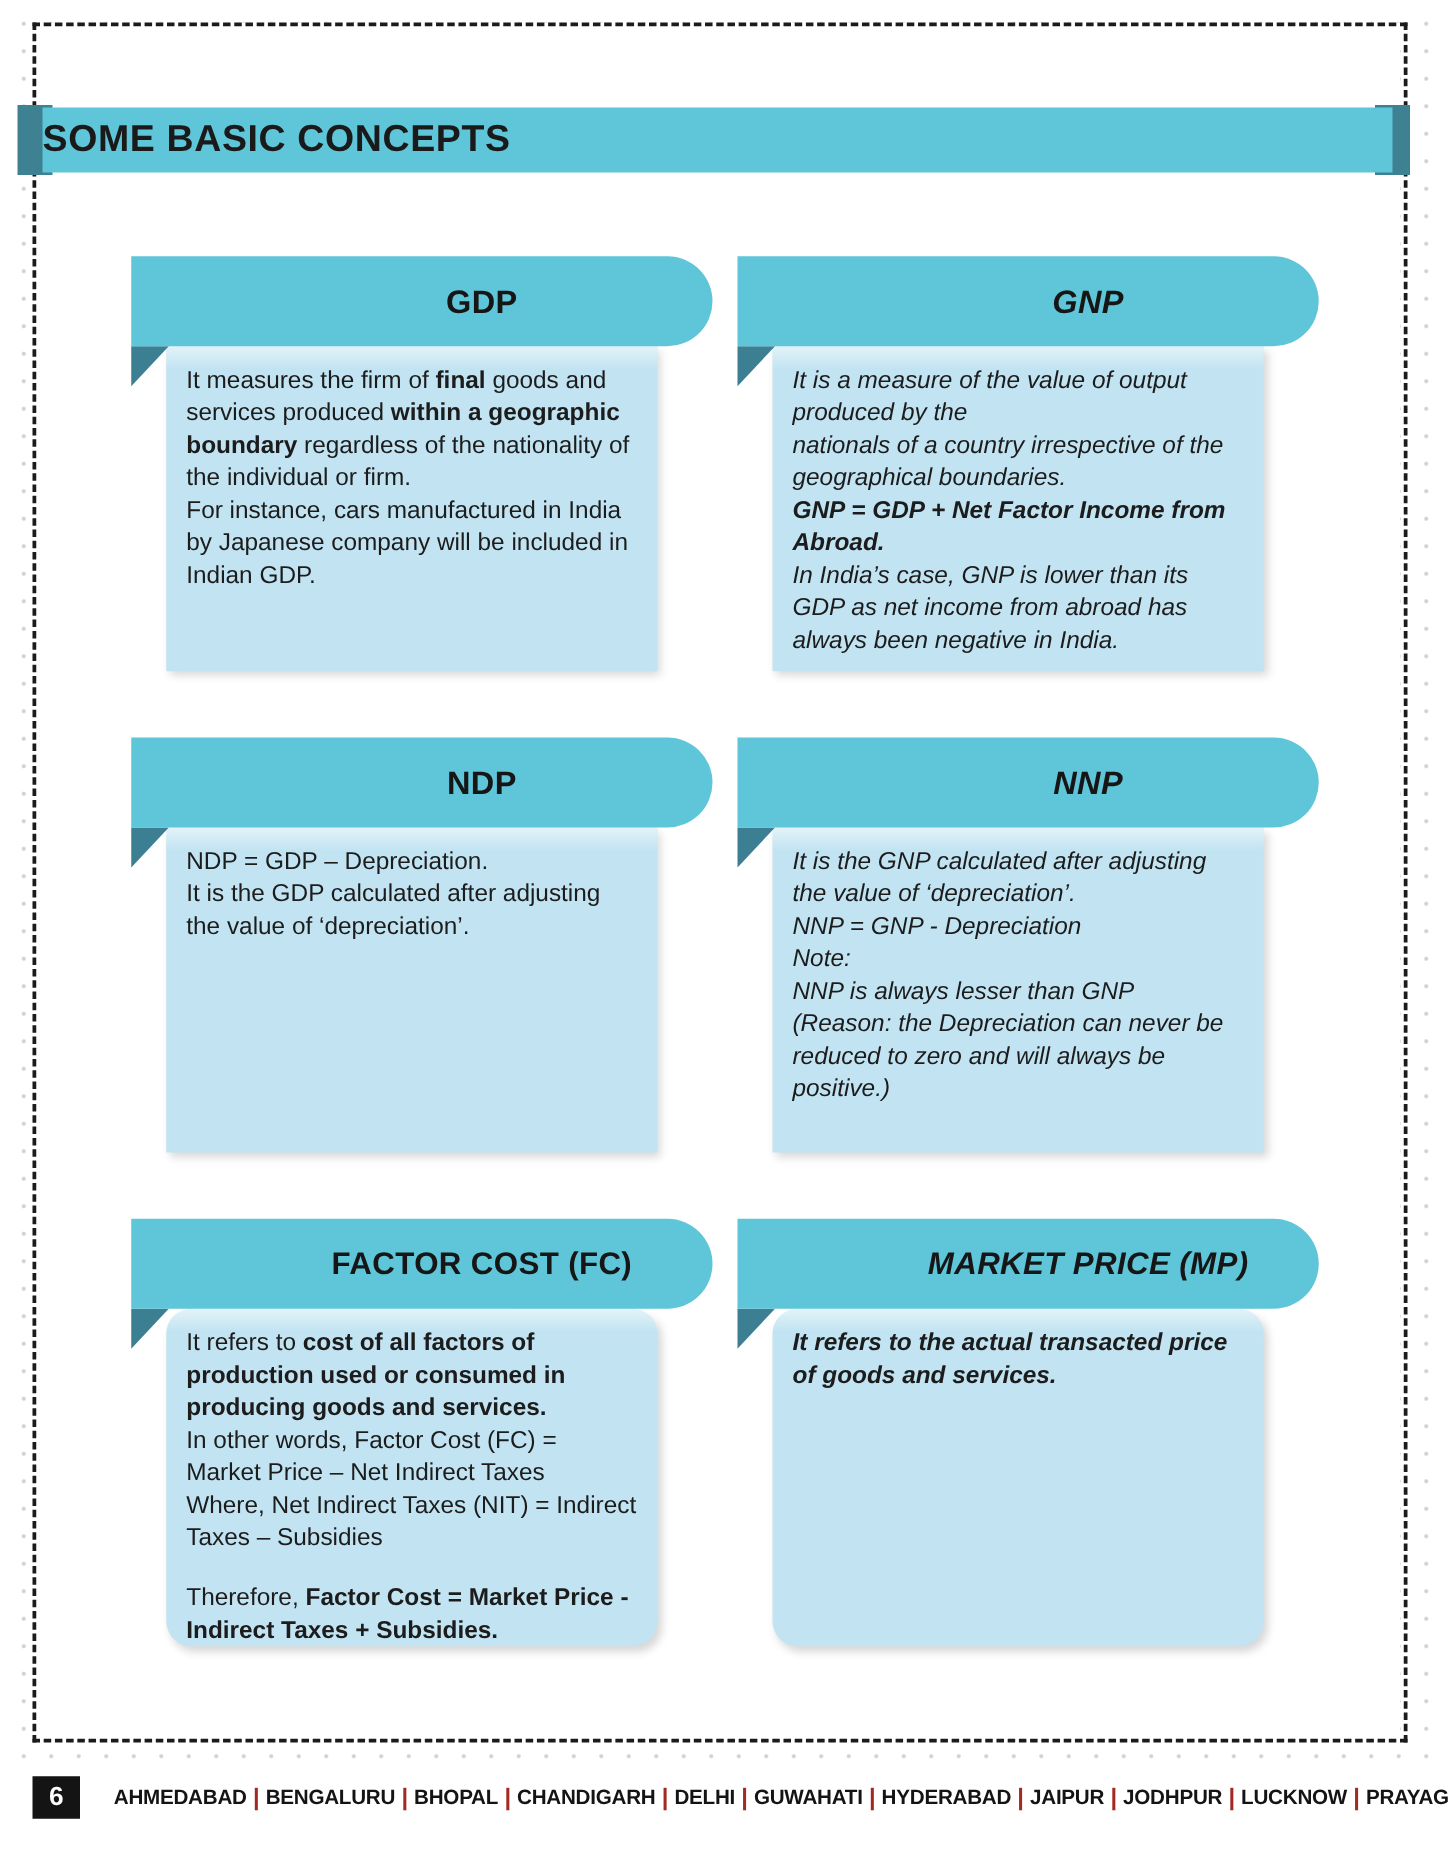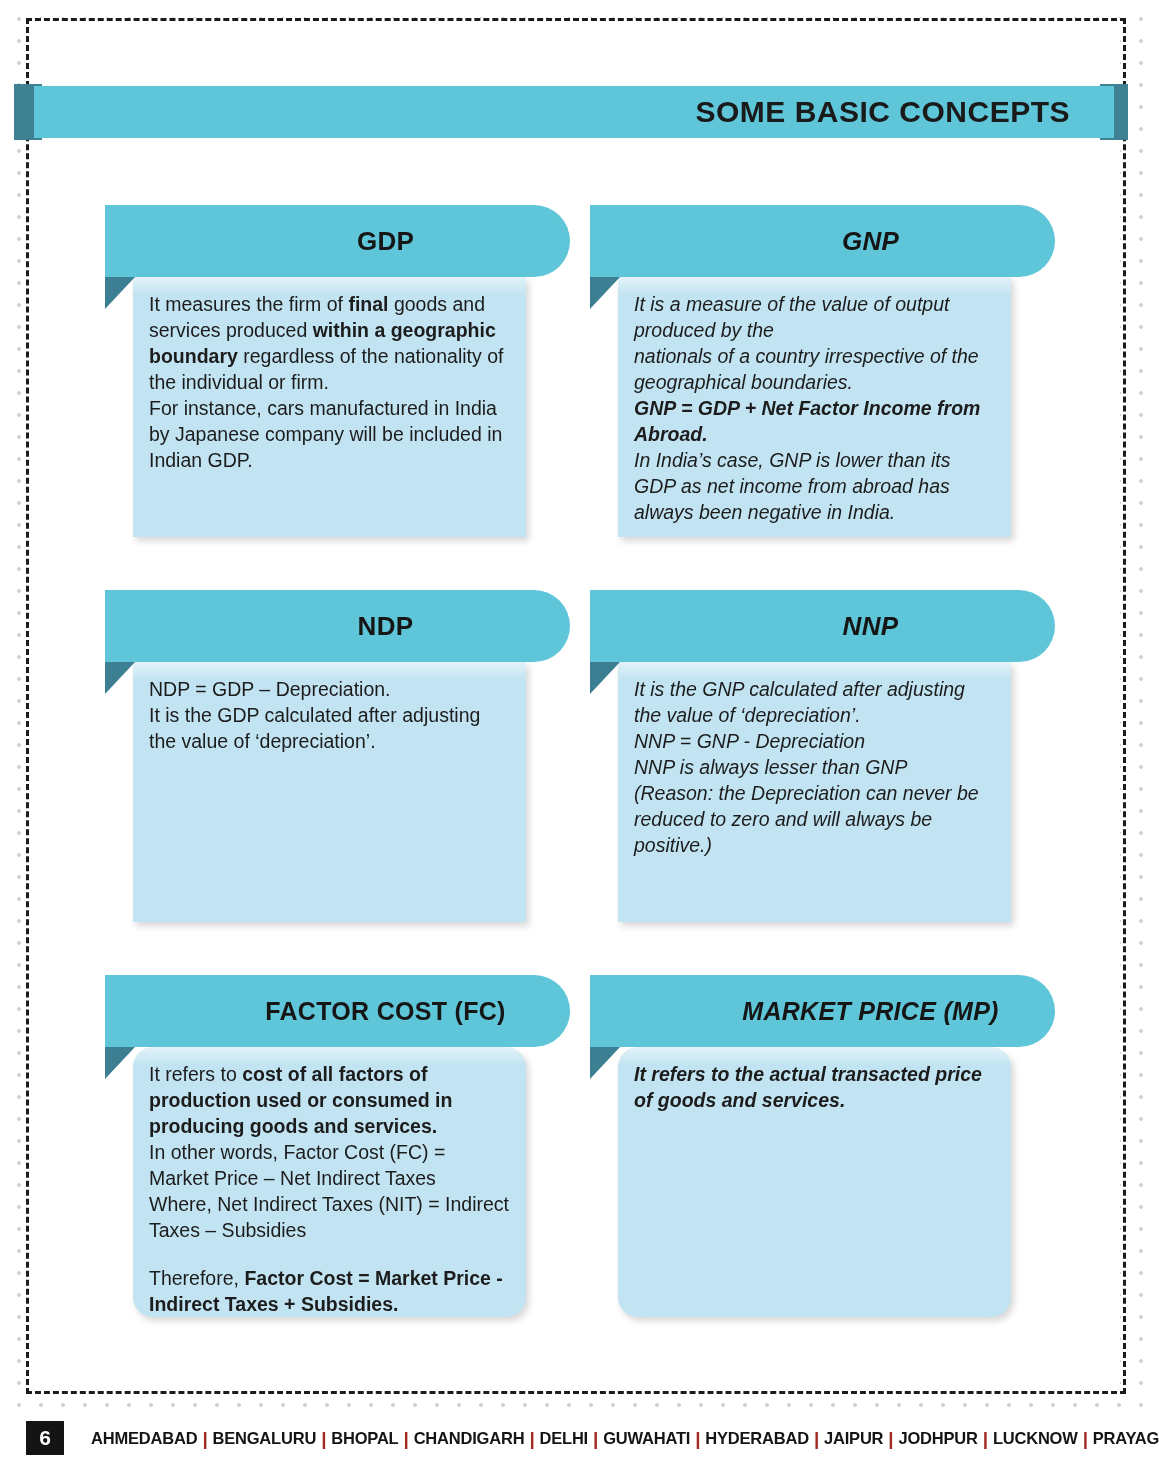--- a/index.html
+++ b/index.html
@@ -67,21 +67,21 @@
     width: 1080px;
     height: 52px;
     background: #5ec6d8;
   }
   .banner-title {
     position: absolute;
     left: 34px; top: 2px;
     width: 1036px;
     height: 52px;
     line-height: 52px;
-    text-align: right;
+    text-align: left;
     font-size: 30px;
     font-weight: bold;
     letter-spacing: 0.5px;
     color: #1a1a1a;
   }
 
   
   .grid {
     position: absolute;
     left: 0; top: 205px;
@@ -274,20 +274,21 @@
 
     <div class="card col-right">
       <div class="card-head">
         <span class="card-head-title">NNP</span>
       </div>
       <div class="card-fold"></div>
       <div class="card-body">
         <div class="card-text">
             <div><span>It is the GNP calculated after adjusting the value of ‘depreciation’.</span></div>
             <div><span>NNP = GNP - Depreciation</span></div>
+            <div><span>Note:</span></div>
             <div><span>NNP is always lesser than GNP</span></div>
             <div><span>(Reason: the Depreciation can never be reduced to zero and will always be positive.)</span></div>
           </div>
       </div>
     </div>
   </div>
 
   <div class="row row3">
     <div class="card col-left">
       <div class="card-head">

